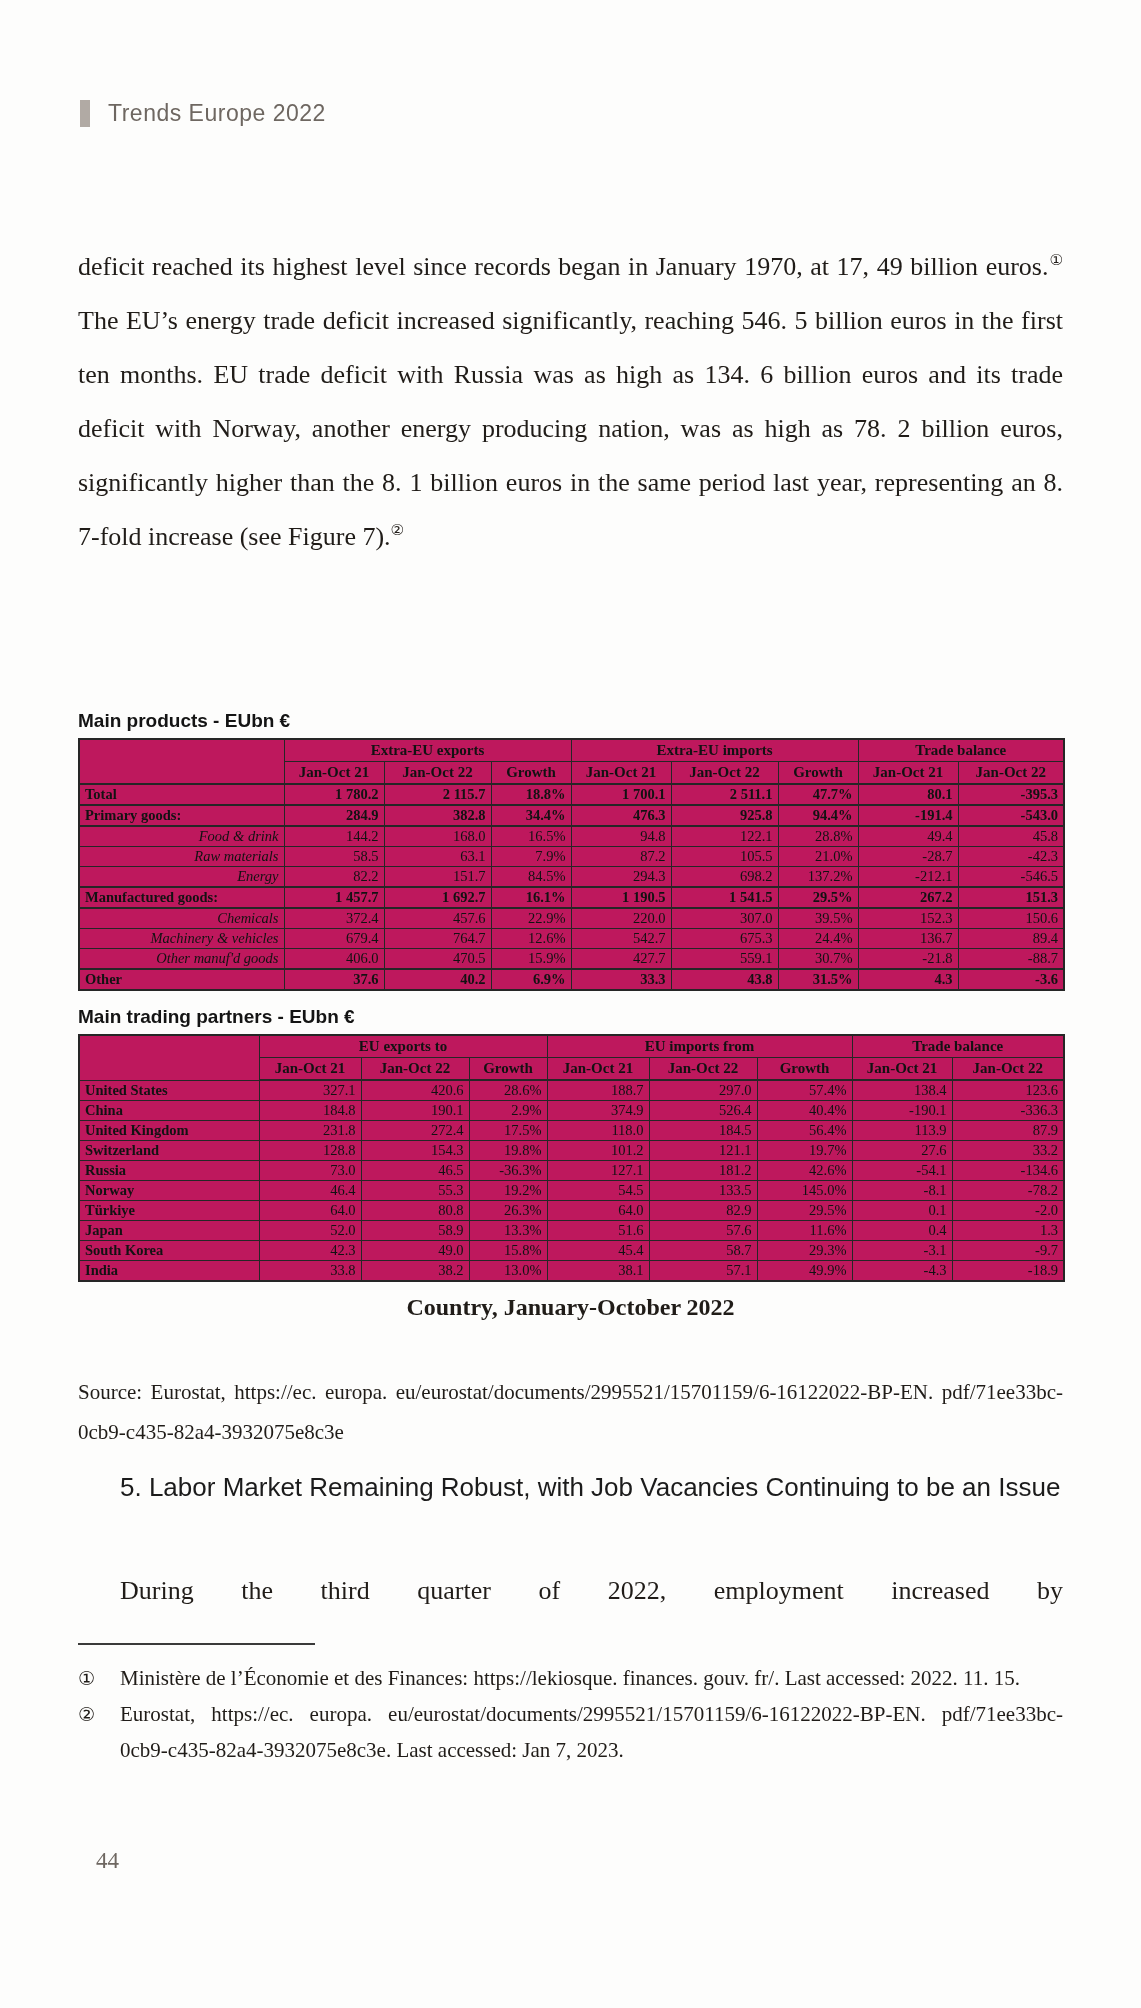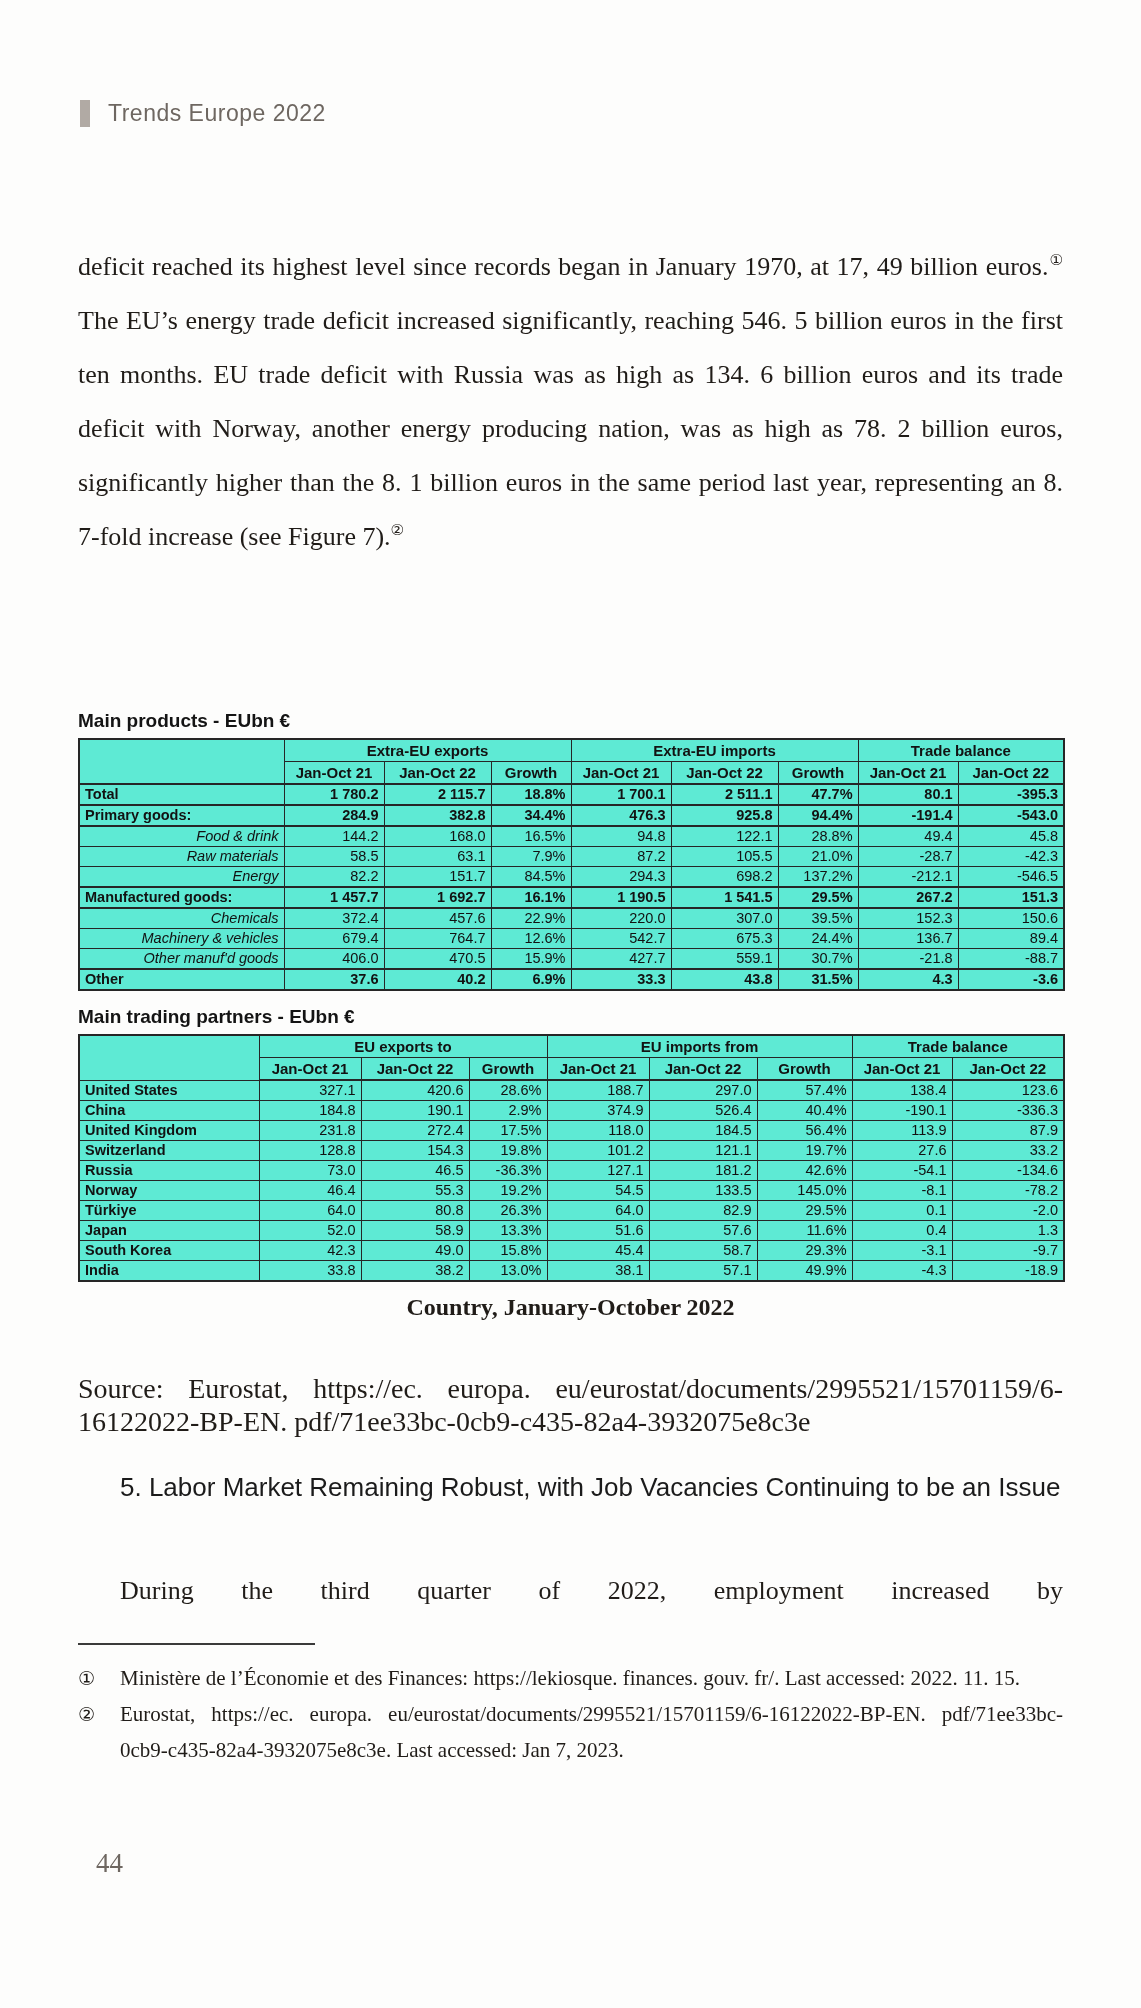--- a/index.html
+++ b/index.html
@@ -16,21 +16,21 @@
   sup.ref{font-family:"DejaVu Sans",sans-serif;font-size:15px;vertical-align:super;line-height:0;}
 
   
   .tblock{position:absolute;left:78px;width:985px;font-family:"Liberation Sans",sans-serif;}
   .products{top:710px;}
   .partners{top:1006px;}
   .thead-row{display:flex;align-items:baseline;margin-bottom:6px;}
   .ttitle,.tunit{font-weight:bold;font-size:19px;color:#141414;}
 
   table.dtable{border-collapse:collapse;width:985px;table-layout:fixed;
-    font-family:Liberation Sans, sans-serif;font-size:14.5px;color:#121212;background:#5eead4;}
+    font-family:Liberation Serif, serif;font-size:14.5px;color:#121212;background:#be185d;}
   .dtable th,.dtable td{border:1px solid #262626;padding:0 5px;height:19px;line-height:19px;
     overflow:hidden;white-space:nowrap;}
   .dtable{border:2px solid #262626;}
   .dtable thead th{text-align:center;font-weight:bold;font-size:15px;height:21px;line-height:21px;}
   .dtable thead tr:last-child th{border-bottom:2px solid #262626;}
   .dtable td.label{text-align:left;}
   .dtable td.label.italic{font-style:italic;text-align:right;font-weight:normal;}
   .dtable td.val{text-align:right;}
   .dtable tr.bold td{font-weight:bold;border-top:2px solid #262626;border-bottom:2px solid #262626;}
   .partners td.label{font-weight:bold;}
@@ -41,38 +41,38 @@
   .partners .c4{width:102px}.partners .c5{width:108px}.partners .c6{width:95px}.partners .c7{width:100px}.partners .c8{width:112px}
 
   .source-dataset{font-family:"Liberation Sans",sans-serif;font-size:14px;margin-top:4px;color:#222;}
   .source-dataset .u{text-decoration:underline;}
 
   
   .figure-caption{position:absolute;top:1288px;left:78px;width:985px;text-align:center;
     font-weight:bold;font-size:24px;line-height:38px;}
   .caption-gap{display:inline-block;width:22px;}
 
-  .source-note{position:absolute;top:1372px;left:78px;width:985px;font-size:28px;line-height:33px;
+  .source-note{position:absolute;top:1372px;left:78px;width:985px;font-size:21px;line-height:40px;
     text-align:justify;overflow-wrap:anywhere;}
 
   .section-heading{position:absolute;top:1460px;left:78px;width:985px;
     font-family:"Liberation Sans",sans-serif;font-size:26px;line-height:55px;
     text-align:justify;text-indent:42px;color:#1b1b1b;}
 
   .para2{position:absolute;top:1564px;left:78px;width:985px;font-size:26px;line-height:54px;
     text-align:justify;text-align-last:justify;text-indent:42px;}
 
   
   .fn-rule{position:absolute;top:1643px;left:78px;width:237px;border-top:2px solid #3a3a3a;}
   .footnotes{position:absolute;top:1660px;left:78px;width:985px;font-size:21px;line-height:36px;}
   .footnote{display:flex;}
   .fn-marker{flex:0 0 42px;font-family:"DejaVu Sans",sans-serif;font-size:19px;}
   .fn-text{flex:1;text-align:justify;overflow-wrap:anywhere;}
 
-  .page-number{position:absolute;top:1848px;left:96px;font-size:27px;color:#6e6761;}
+  .page-number{position:absolute;top:1848px;left:96px;font-size:23px;color:#6e6761;}
 </style>
 </head>
 <body>
 
 <div class="page">
 
   <div class="doc-header">
     <div class="header-bar"></div>
     <div class="header-title">Trends Europe 2022</div>
   </div>

